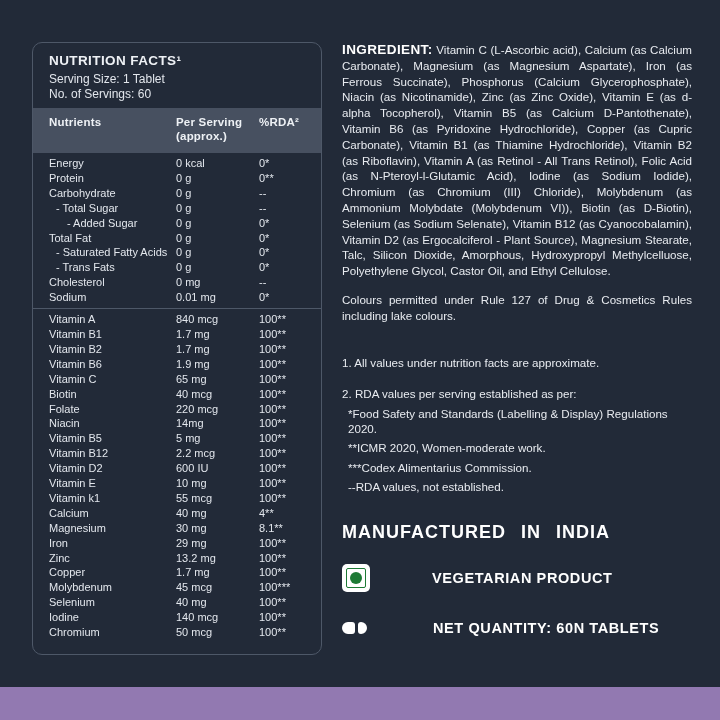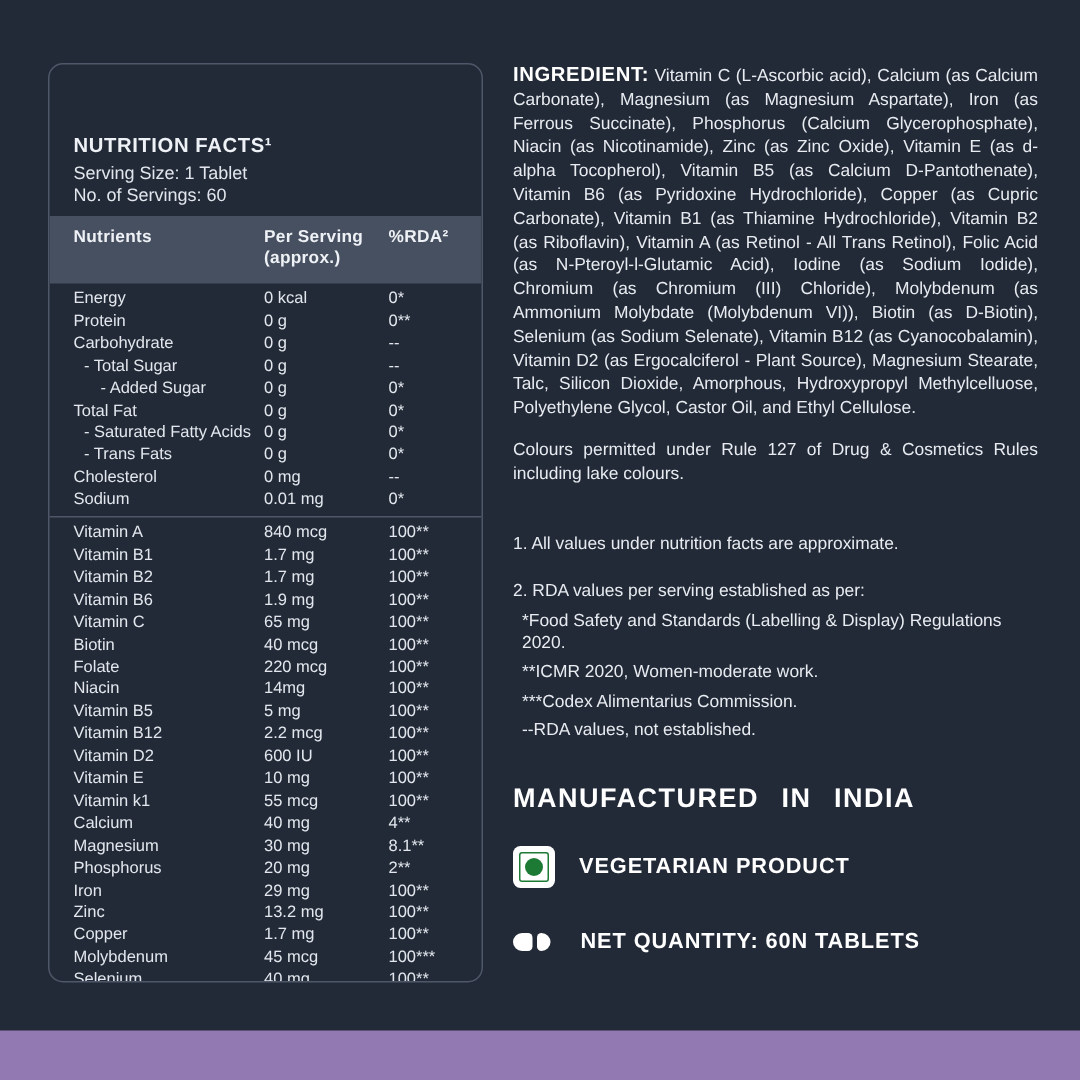--- a/index.html
+++ b/index.html
@@ -13,21 +13,21 @@
   }
   
   .nf-box {
     position:absolute; left:32px; top:42px;
     width:290px; height:613px;
     border:1.5px solid #4e5868;
     border-radius:10px;
     overflow:hidden;
   }
   .nf-title-block { padding:10px 16px 6px 16px; }
-  .nf-title { font-size:13.5px; font-weight:bold; letter-spacing:.4px; margin-bottom:4px;margin-top:36px; }
+  .nf-title { font-size:13.5px; font-weight:bold; letter-spacing:.4px; margin-bottom:4px; }
   .nf-sub { font-size:12px; color:#e2e6ec; line-height:15px; }
   .nf-header {
     background:#475060;
     display:grid;
     grid-template-columns:127px 83px 1fr;
     padding:7px 0 7px 16px;
     min-height:45px;
     align-items:start;
     font-size:11.5px; font-weight:bold; letter-spacing:.2px;
   }
@@ -50,21 +50,21 @@
   .ing-label { font-weight:bold; font-size:13.5px; letter-spacing:.4px; color:#ffffff; }
   .colours { top:292px; font-size:11.6px; line-height:15.8px; text-align:justify; color:#e8ebf0; }
   .note1 { top:356px; font-size:11.6px; color:#e8ebf0; }
   .note2 { top:386px; font-size:11.6px; line-height:15px; color:#e8ebf0; }
   .subnotes { margin-top:6px; padding-left:6px; }
   .subnote { margin-bottom:5px; line-height:14.5px; max-width:340px; }
   .mfg { top:522px; font-size:18px; font-weight:bold; letter-spacing:1px; word-spacing:9px; color:#ffffff; }
   .badge-row { display:flex; align-items:center; gap:16px; }
   .veg-row { top:564px; }
   .net-row { top:620px; }
-  .badge-label { font-size:14.5px; font-weight:bold; letter-spacing:.6px; color:#ffffff; }
+  .badge-label { font-size:14.5px; font-weight:bold; letter-spacing:.6px; color:#ffffff;margin-left:46px; }
   
   .veg-icon {
     width:28px; height:28px; background:#ffffff; border-radius:5px;
     display:flex; align-items:center; justify-content:center;
   }
   .veg-inner {
     width:20px; height:20px; border:1.6px solid #1d7a35; border-radius:2px;
     display:flex; align-items:center; justify-content:center;
   }
   .veg-dot { width:12px; height:12px; border-radius:50%; background:#1d7a35; }
@@ -212,25 +212,20 @@
       </div>
       <div class="row">
         <div class="name">Calcium</div>
         <div class="value">40 mg</div>
         <div class="rda">4**</div>
       </div>
       <div class="row">
         <div class="name">Magnesium</div>
         <div class="value">30 mg</div>
         <div class="rda">8.1**</div>
-      </div>
-      <div class="row">
-        <div class="name">Phosphorus</div>
-        <div class="value">20 mg</div>
-        <div class="rda">2**</div>
       </div>
       <div class="row">
         <div class="name">Iron</div>
         <div class="value">29 mg</div>
         <div class="rda">100**</div>
       </div>
       <div class="row">
         <div class="name">Zinc</div>
         <div class="value">13.2 mg</div>
         <div class="rda">100**</div>

